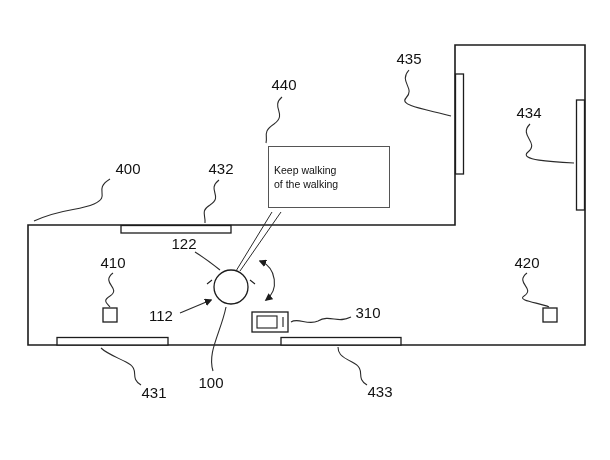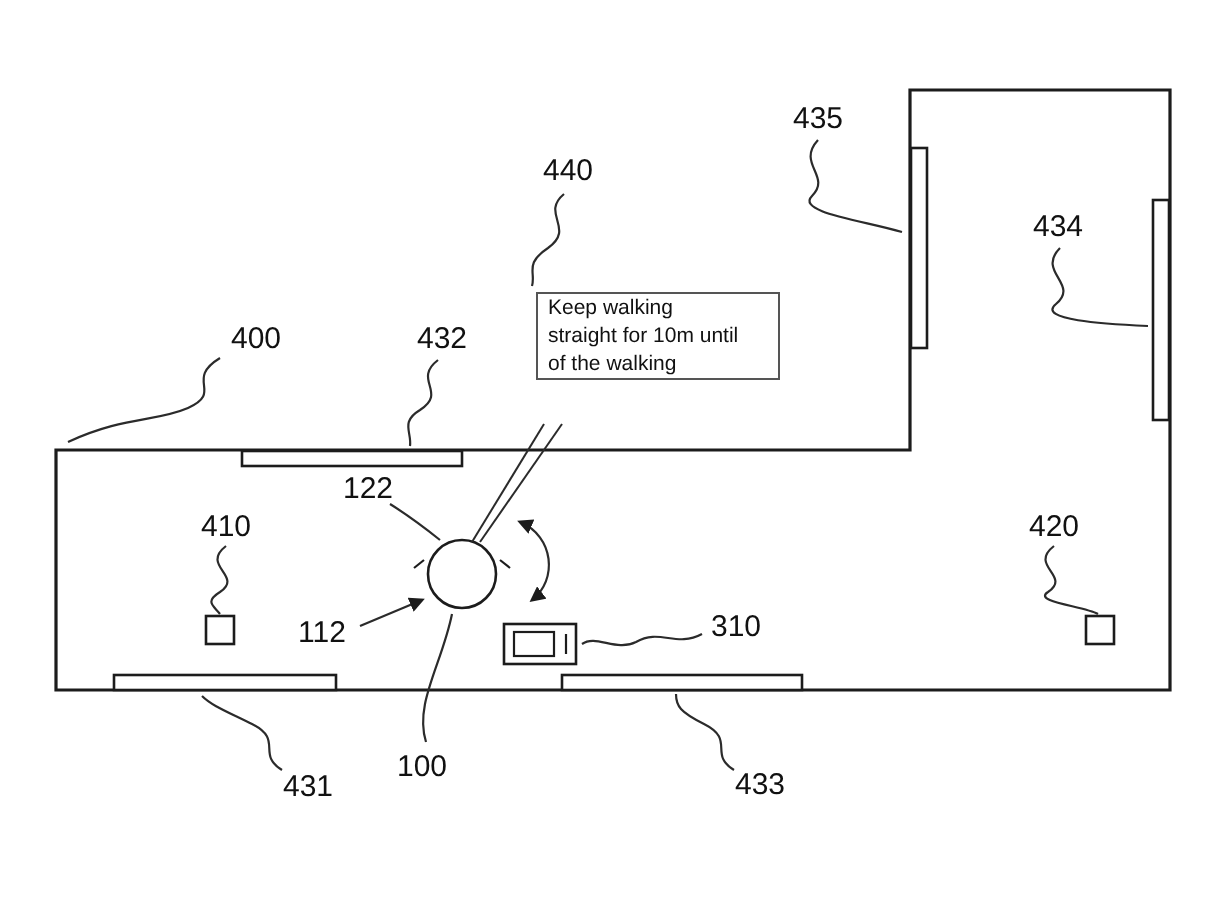--- a/index.html
+++ b/index.html
@@ -29,21 +29,21 @@
     fill: #111111;
     text-anchor: middle;
   }
   .callout {
     position: absolute;
     left: 268px;
     top: 146px;
     width: 110px;
     border: 1px solid #555555;
     background: #ffffff;
-    padding: 0 5px;
+    padding: 16px 5px;
     color: #111111;
     font-size: 10.5px;
     line-height: 14px;
   }
   .callout div { white-space: nowrap; }
 </style>
 </head>
 <body>
 
 <div class="stage">
@@ -103,17 +103,16 @@
     <text class="ref-label" x="184" y="249">122</text>
     <text class="ref-label" x="161" y="321">112</text>
     <text class="ref-label" x="211" y="388">100</text>
     <text class="ref-label" x="368" y="318">310</text>
     <text class="ref-label" x="154" y="398">431</text>
     <text class="ref-label" x="380" y="397">433</text>
   </svg>
 
   <div class="callout">
     <div>Keep walking</div>
-    <div>straight for 10m until</div>
     <div>of the walking</div>
   </div>
 
 </div>
 
 </body></html>

